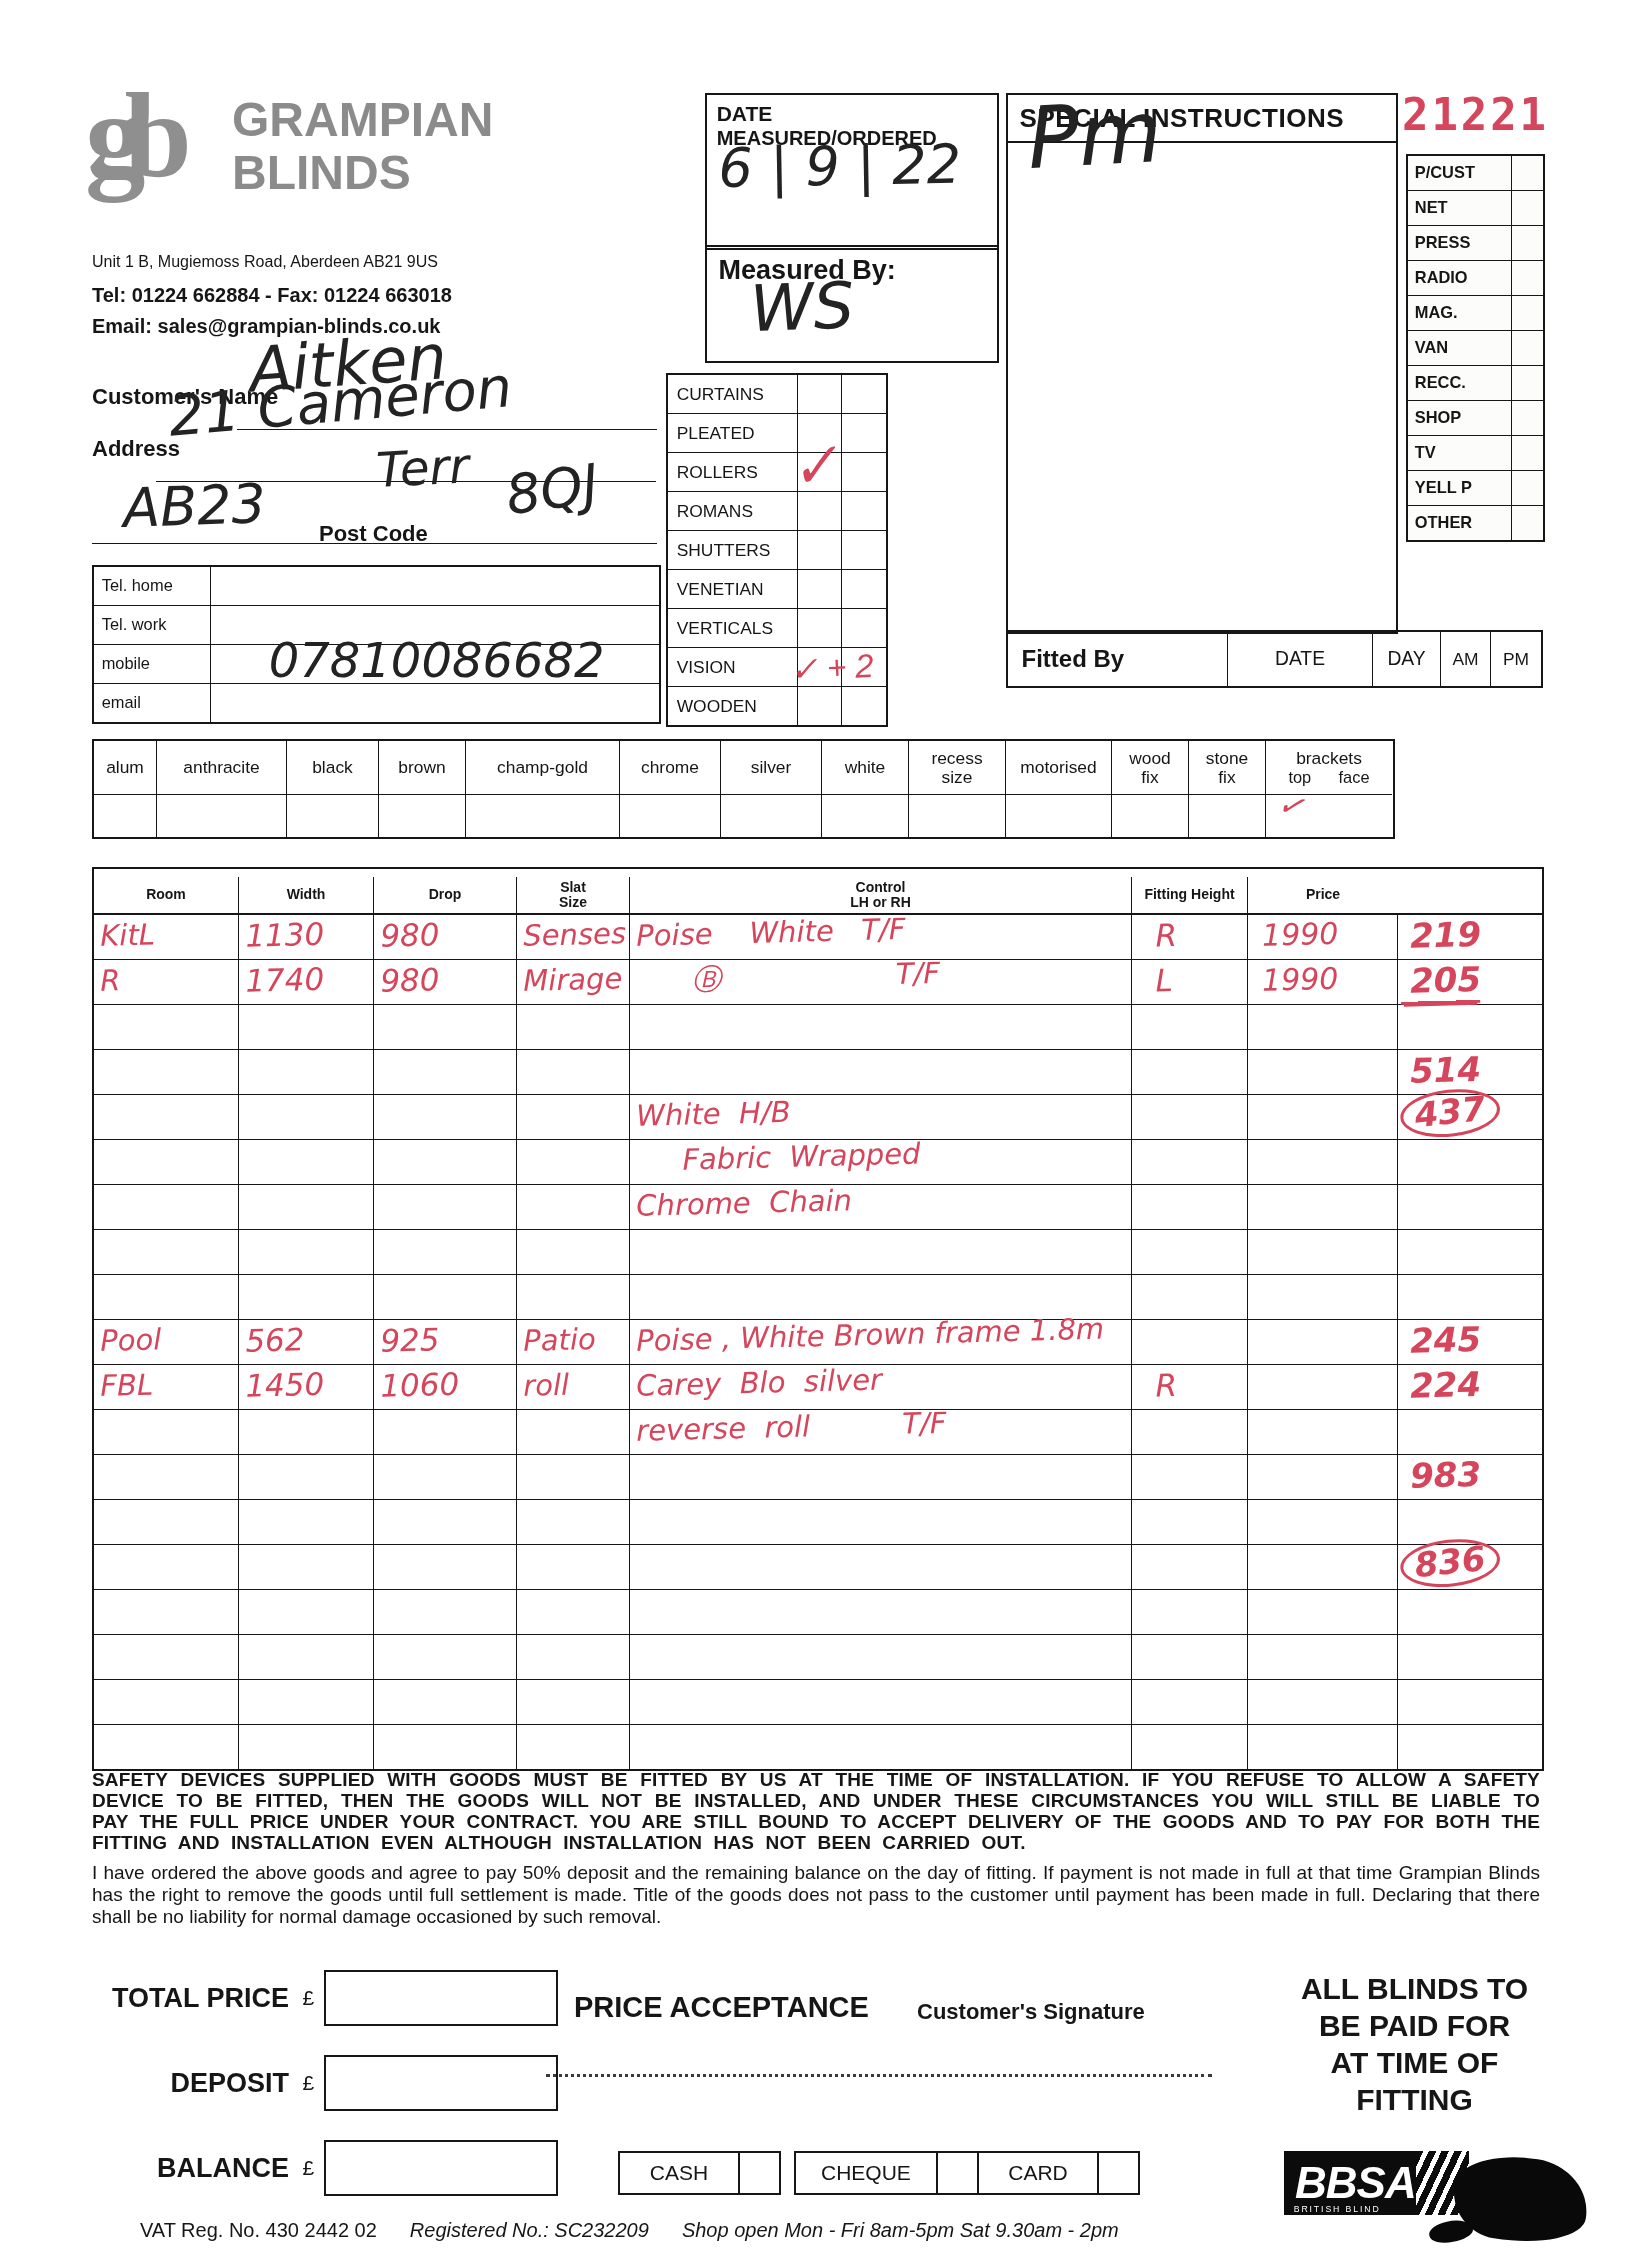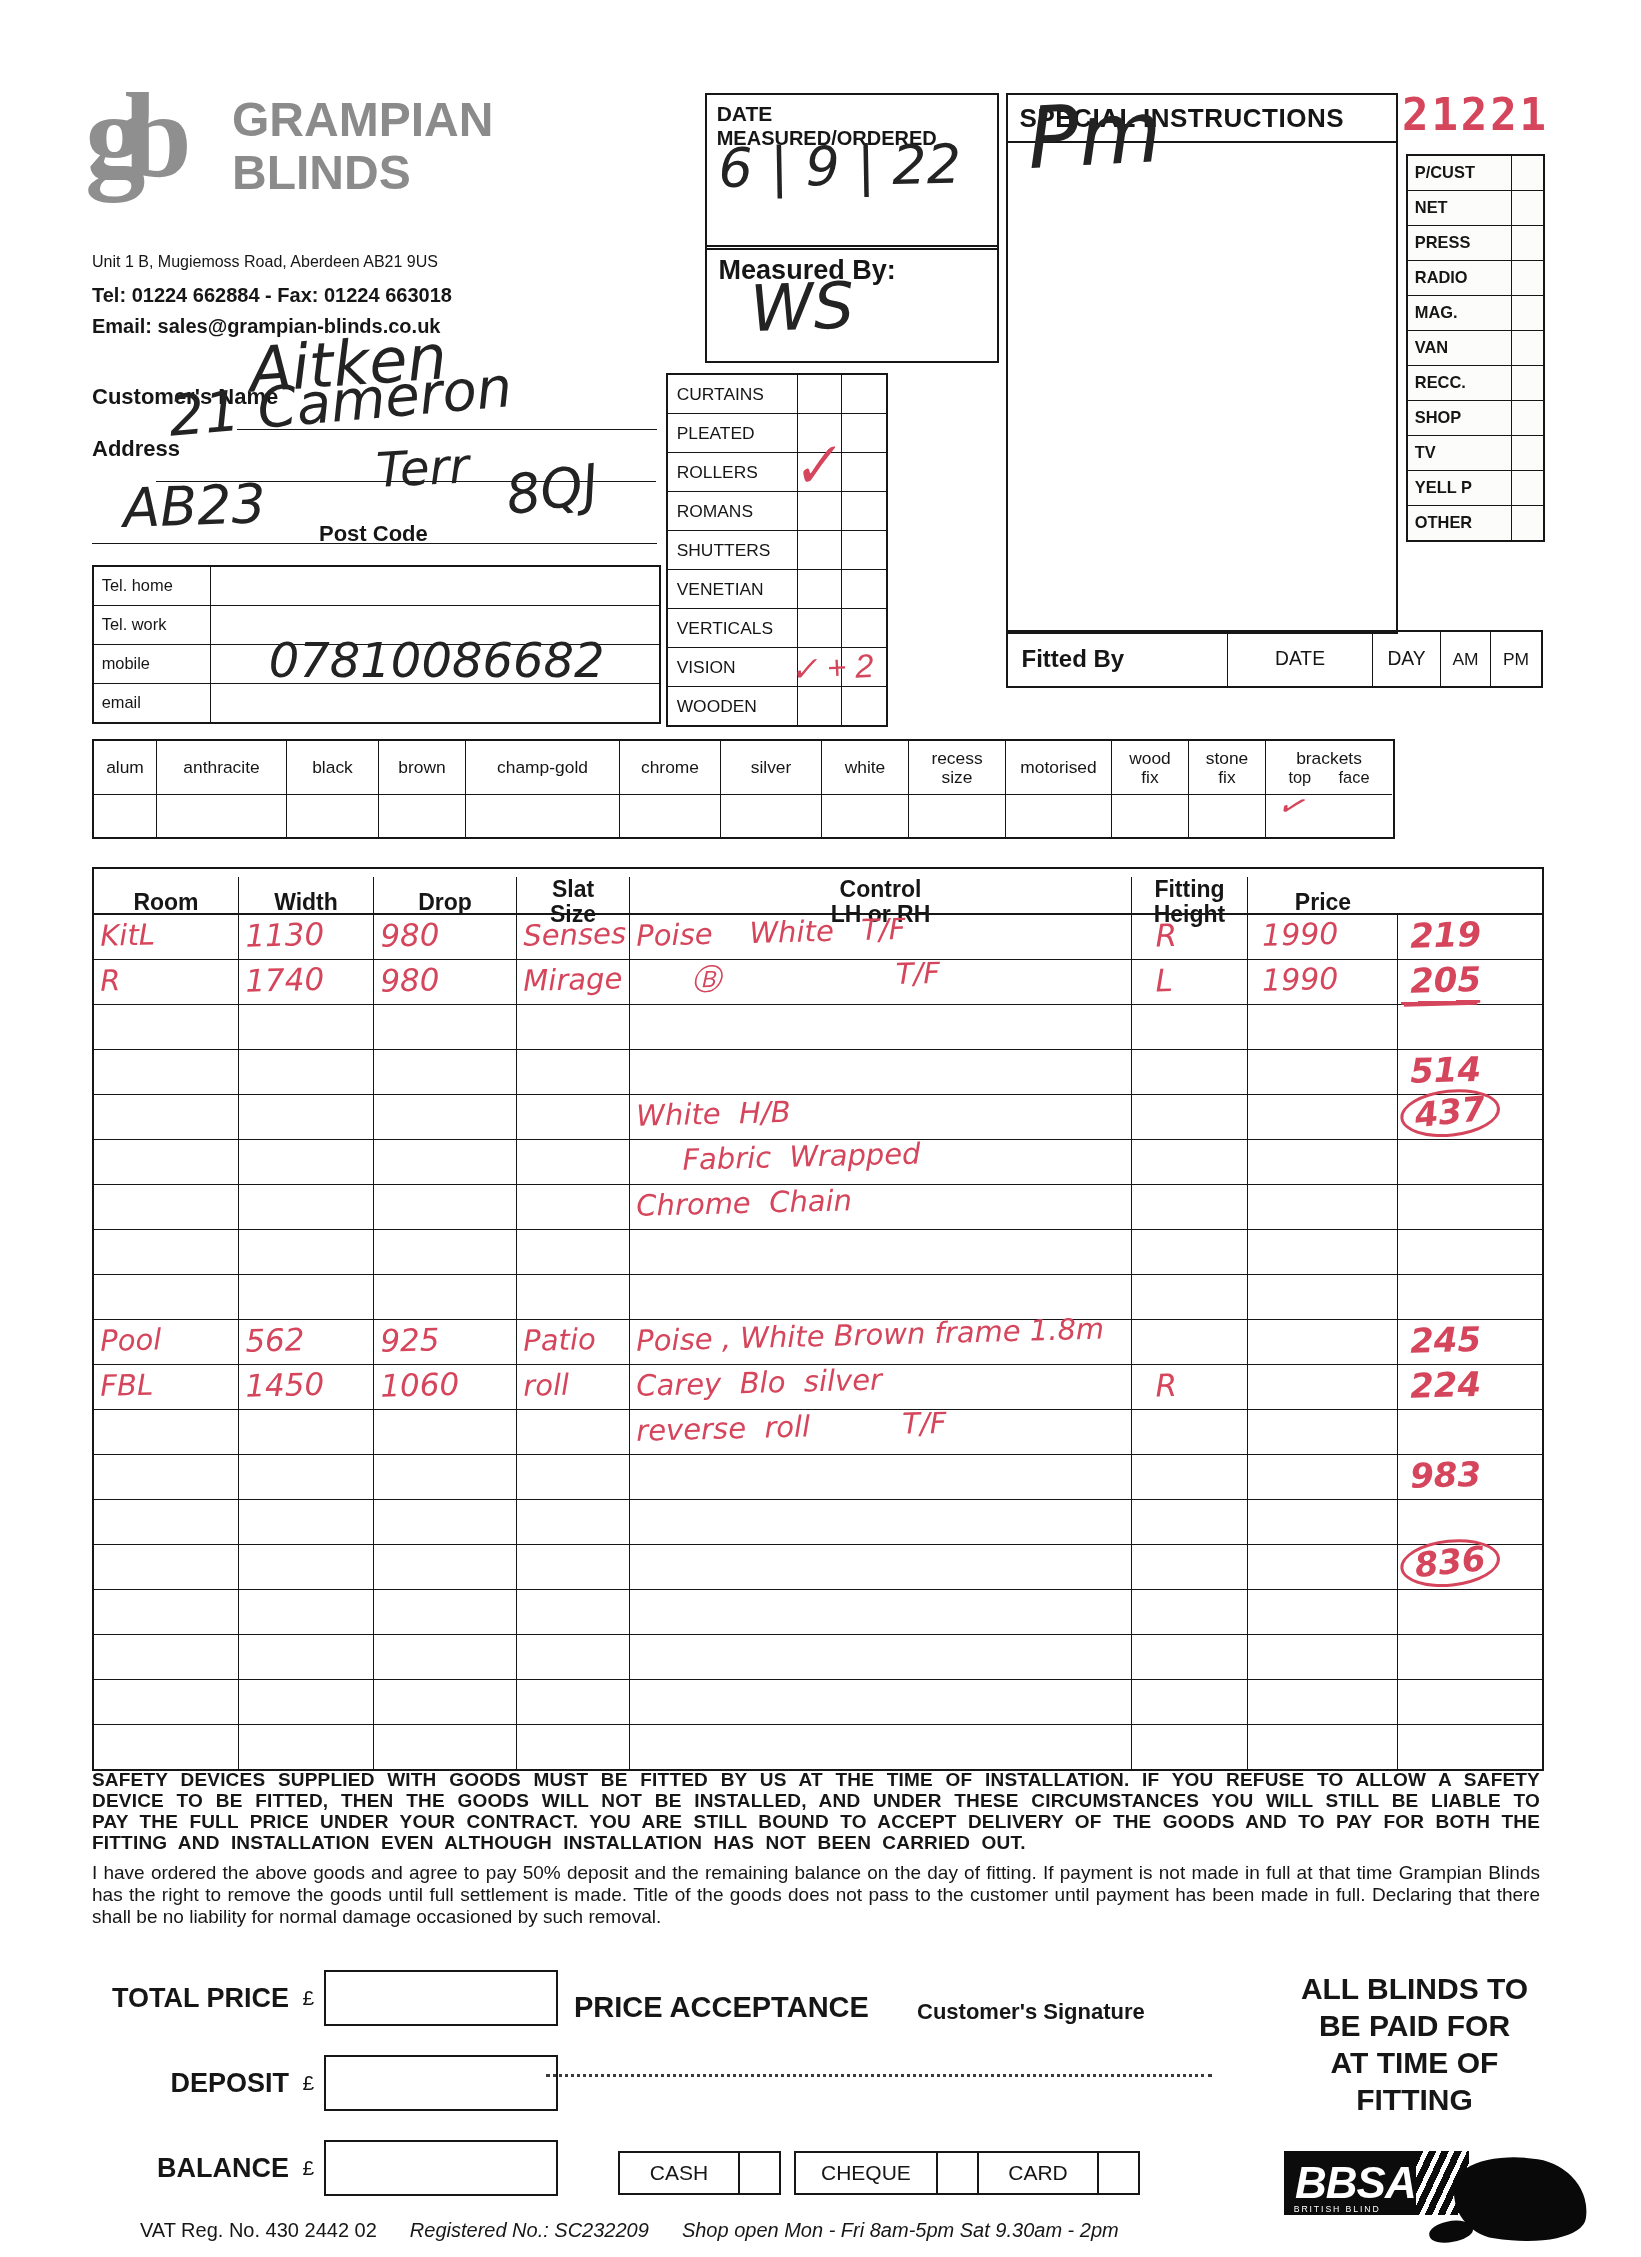--- a/index.html
+++ b/index.html
@@ -88,21 +88,21 @@
   .strip-label{font-size:17.4px;text-align:center;white-space:pre-line;line-height:1.05;}
   .strip-sub{font-size:16.4px;white-space:pre;line-height:1.1;}
   .strip-tick{position:absolute;left:11.6px;top:46px;font-size:31px;color:#d5455b;
               font-style:italic;transform:rotate(14deg);z-index:3;}
 
   
   .order-table{position:absolute;left:92px;top:867px;width:1448px;border:2.4px solid #161616;background:transparent;}
   .ot-head,.ot-row{display:grid;grid-template-columns:145px 135px 143px 113px 502px 116px 150px 145px;}
   .ot-head{height:44px;border-bottom:2.1px solid #161616;}
   .th{border-right:1.5px solid #161616;display:flex;align-items:center;justify-content:center;
-      font-weight:bold;font-size:23px;text-align:center;white-space:pre-line;line-height:1.1;margin-top:8px;}
+      font-weight:bold;font-size:14px;text-align:center;white-space:pre-line;line-height:1.1;margin-top:8px;}
   .th:last-child{border-right:none;}
   .ot-row{height:44px;border-bottom:1.5px solid #161616;}
   .ot-row:last-child{border-bottom:none;}
   .ot-cell{border-right:1.5px solid #161616;position:relative;overflow:visible;}
   .ot-cell:last-child{border-right:none;}
 
   .hw{font-family:"DejaVu Sans",sans-serif;font-style:italic;color:#d5455b;font-size:29px;
       line-height:42px;white-space:pre;display:inline-block;padding-left:5.8px;
       transform:rotate(-1.5deg);transform-origin:left top;z-index:2;position:relative;}
   .c0 .hw{font-size:29px;}

